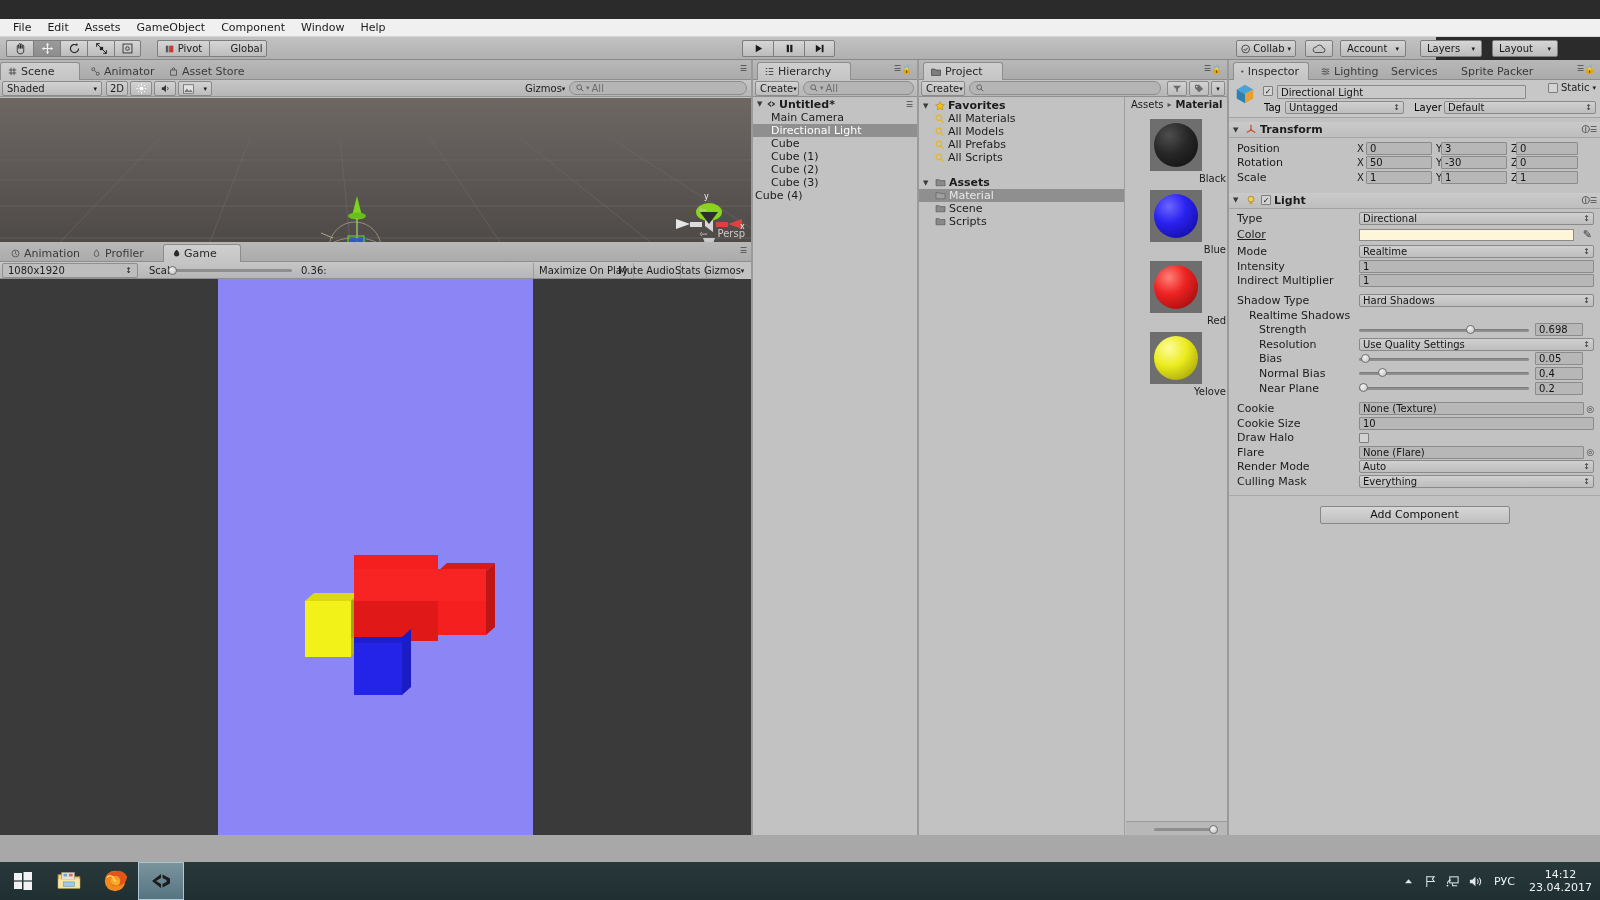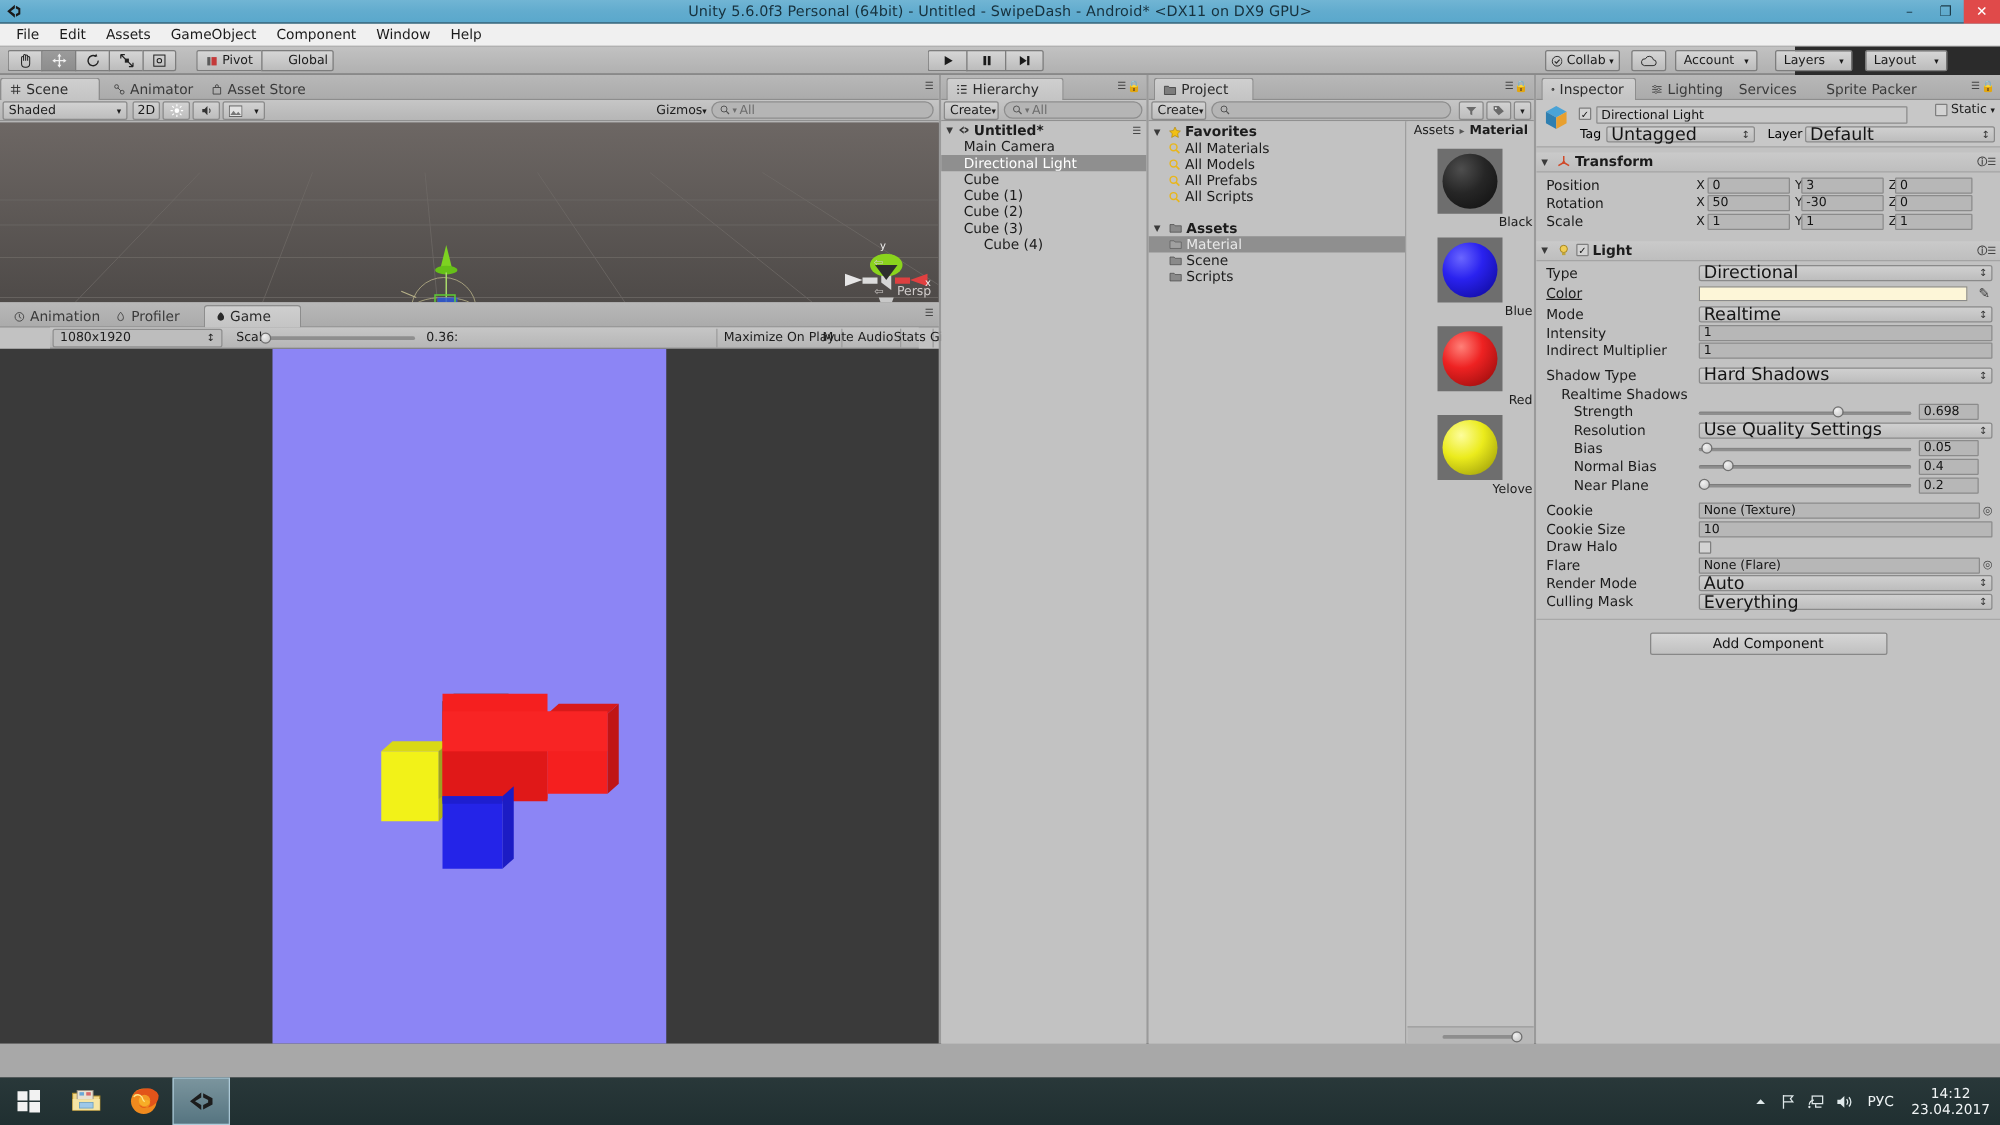--- a/index.html
+++ b/index.html
@@ -129,21 +129,21 @@
   .insp-row { height:14.6px; display:flex; align-items:center; font-size:11px; color:#1c1c1c; }
   .insp-label { color:#1c1c1c; font-size:11px; }
   .fld {
     background:#b7b7b7; border:1px solid #8b8b8b; height:13px;
     font-size:10px; color:#141414; display:flex; align-items:center;
     padding:0 3px; border-radius:1px;
   }
   .popup {
     background: linear-gradient(to bottom,#d0d0d0,#bdbdbd);
     border:1px solid #8a8a8a; height:13px; border-radius:2px;
-    font-size:14px; color:#141414; display:flex; align-items:center;
+    font-size:10px; color:#141414; display:flex; align-items:center;
     padding:0 3px; position:relative;
   }
   .popup::after {
     content:"\2195"; position:absolute; right:3px; font-size:8px; color:#333;
   }
   .chk {
     width:10px; height:10px; background:#d3d3d3;
     border:1px solid #7f7f7f; border-radius:1px;
     display:flex; align-items:center; justify-content:center;
     font-size:8px; color:#111;
@@ -184,32 +184,20 @@
   }
   .tray { position:absolute; right:0; top:0; height:38px; display:flex; align-items:center; }
   .tray-ico { width:22px; display:flex; align-items:center; justify-content:center; color:#dfe8ea; font-size:13px; }
   .clock { color:#f0f4f5; font-size:11px; text-align:center; line-height:13px; padding:0 8px 0 4px; }
 </style>
 </head>
 <body>
 
 <div id="app">
 
-  <div class="titlebar">
-    <svg class="title-icon" viewBox="0 0 16 16">
-      <path d="M2 8 L9 2 L9 5.3 L5.2 8 L9 10.7 L9 14 Z" fill="#1a1a1a"></path>
-      <path d="M10 3 L14 5.2 L14 10.8 L10 13 L10 10.6 L12.2 9.3 L12.2 6.7 L10 5.4 Z" fill="#1a1a1a"></path>
-    </svg>
-    <div class="title-text">Unity 5.6.0f3 Personal (64bit) - Untitled - SwipeDash - Android* &lt;DX11 on DX9 GPU&gt;</div>
-    <div class="win-btns">
-      <div class="win-btn">–</div>
-      <div class="win-btn">❐</div>
-      <div class="win-btn close">✕</div>
-    </div>
-  </div>
 
   <div class="menubar">
     <div class="menuitem">File</div>
     <div class="menuitem">Edit</div>
     <div class="menuitem">Assets</div>
     <div class="menuitem">GameObject</div>
     <div class="menuitem">Component</div>
     <div class="menuitem">Window</div>
     <div class="menuitem">Help</div>
   </div>
@@ -471,21 +459,21 @@
       </div>
       <div class="ptab sel" style="left:163px; width:78px;">
         <svg width="9" height="9" viewBox="0 0 12 12">
             <path d="M7.5 1C5 3 4 4.8 4 6.5a3.5 3.5 0 007 0C11 4.8 10 3 7.5 1z" fill="#2a2a2a"></path>
           </svg>
         <span>Game</span>
       </div>
       <div style="position:absolute;right:4px;top:4px;font-size:8px;color:#444">☰</div>
     </div>
 
-    <div class="subtoolbar" style="position:absolute; top:20px; left:0; right:16px;margin-left:40px;">
+    <div class="subtoolbar" style="position:absolute; top:20px; left:0; right:16px;">
       <div class="st-flat" style="left:2px; width:136px; justify-content:space-between; background:#bdbdbd; border:1px solid #8e8e8e; border-radius:2px;">
         <span>1080x1920</span>
         <span style="font-size:8px">↕</span>
       </div>
       <div class="st-flat" style="left:144px;">Scale</div>
       <div style="position:absolute; left:172px; top:7px; width:120px; height:3px; background:#8e8e8e; border-radius:2px;">
         <div style="position:absolute; left:-4px; top:-3.5px; width:9px; height:9px; border-radius:50%; background:radial-gradient(circle at 35% 30%,#f0f0f0,#c0c0c0); border:1px solid #6f6f6f;"></div>
       </div>
       <div class="st-flat" style="left:296px;">0.36:</div>
       <div class="st-flat" style="left:533px; border-left:1px solid #9c9c9c; border-right:1px solid #9c9c9c;">Maximize On Play</div>
@@ -578,21 +566,21 @@
         </div>
       <div class="tree-row" style="padding-left:18px;">
           <span>Cube (1)</span>
         </div>
       <div class="tree-row" style="padding-left:18px;">
           <span>Cube (2)</span>
         </div>
       <div class="tree-row" style="padding-left:18px;">
           <span>Cube (3)</span>
         </div>
-      <div class="tree-row" style="padding-left:34px;">
+      <div class="tree-row" style="padding-left:2px;">
           <span>Cube (4)</span>
         </div>
     </div>
   </div>
 
   <div class="panel" style="left:919px; top:60px; width:308px; height:775px;">
     <div class="panel-tabbar">
       <div class="ptab sel" style="left:4px; width:80px;">
         <svg width="10" height="9" viewBox="0 0 12 11">
             <path d="M0.5 2.5h4l1 1.2h6v6.8h-11z" fill="#7d7d7d" stroke="#3a3a3a" stroke-width="0.8"></path>

